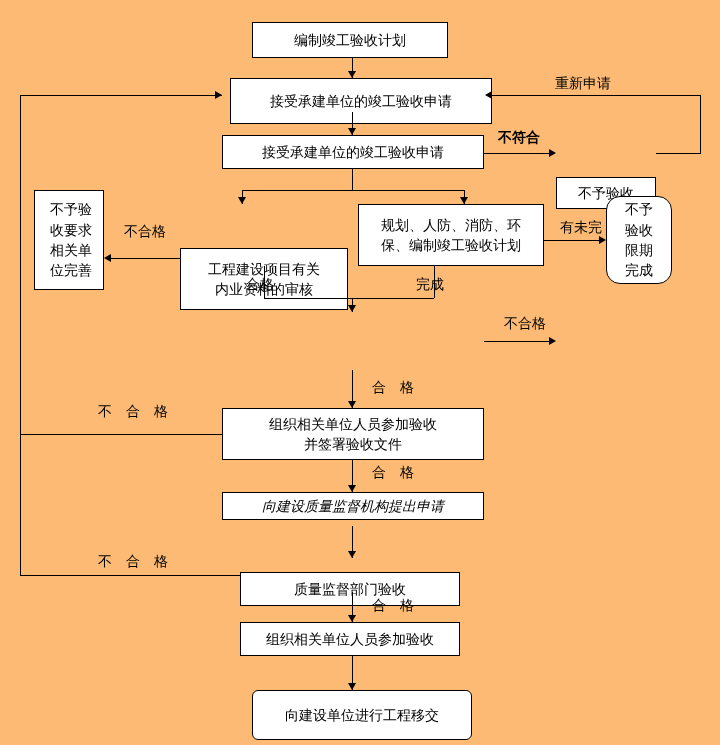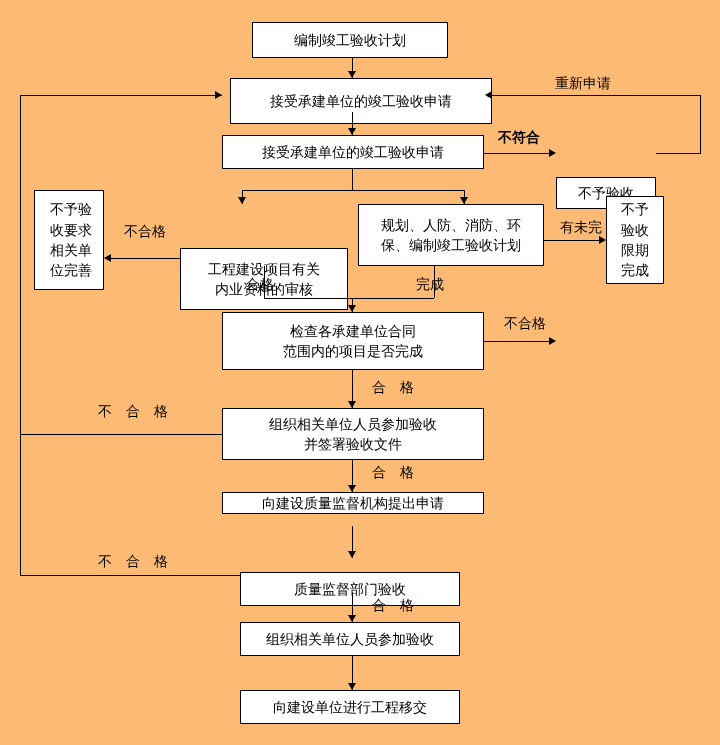--- a/index.html
+++ b/index.html
@@ -81,44 +81,42 @@
   <div class="node" style="left:222px; top:135px; width:262px; height:34px;">接受承建单位的竣工验收申请</div>
 
   <div class="node" style="left:556px; top:137px; width:100px; height:32px;margin-top:40px;">不予验收</div>
 
   <div class="node" style="left:180px; top:204px; width:168px; height:62px;margin-top:44px;">工程建设项目有关
 内业资料的审核</div>
 
   <div class="node" style="left:358px; top:204px; width:186px; height:62px;">规划、人防、消防、环
 保、编制竣工验收计划</div>
 
-  <div class="node" style="left:606px; top:196px; width:58px; height:88px;">不予
+  <div class="node" style="left:606px; top:196px; width:66px; height:88px;border-radius:14px;">不予
 验收
 限期
 完成</div>
 
   <div class="node" style="left:34px; top:190px; width:70px; height:100px;padding-left:8px;">不予验
 收要求
 相关单
 位完善</div>
 
-  <div class="node" style="left:222px; top:312px; width:262px; height:58px;">检查各承建单位合同
-范围内的项目是否完成</div>
 
 
   <div class="node" style="left:222px; top:408px; width:262px; height:52px;">组织相关单位人员参加验收
 并签署验收文件</div>
 
-  <div class="node" style="left:222px; top:492px; width:262px; height:22px;">向建设质量监督机构提出申请</div>
+  <div class="node" style="left:222px; top:492px; width:262px; height:28px;font-style:italic;">向建设质量监督机构提出申请</div>
 
   <div class="node" style="left:240px; top:558px; width:220px; height:34px;margin-top:14px;">质量监督部门验收</div>
 
   <div class="node" style="left:240px; top:622px; width:220px; height:34px;">组织相关单位人员参加验收</div>
 
-  <div class="node" style="left:240px; top:690px; width:220px; height:34px;">向建设单位进行工程移交</div>
+  <div class="node" style="left:252px; top:690px; width:220px; height:50px;border-radius:6px;">向建设单位进行工程移交</div>
 
   <div class="label" style="left:538px; top:74px; width:90px;">重新申请</div>
   <div class="label" style="left:486px; top:128px; width:66px;font-weight:bold;">不符合</div>
   <div class="label" style="left:112px; top:222px; width:66px;">不合格</div>
   <div class="label" style="left:548px; top:218px; width:66px;">有未完</div>
   <div class="label" style="left:236px; top:275px; width:48px;">合格</div>
   <div class="label" style="left:406px; top:275px; width:48px;">完成</div>
   <div class="label" style="left:492px; top:314px; width:66px;">不合格</div>
   <div class="label" style="left:356px; top:378px; width:74px;">合　格</div>
   <div class="label" style="left:78px; top:402px; width:110px;">不　合　格</div>

